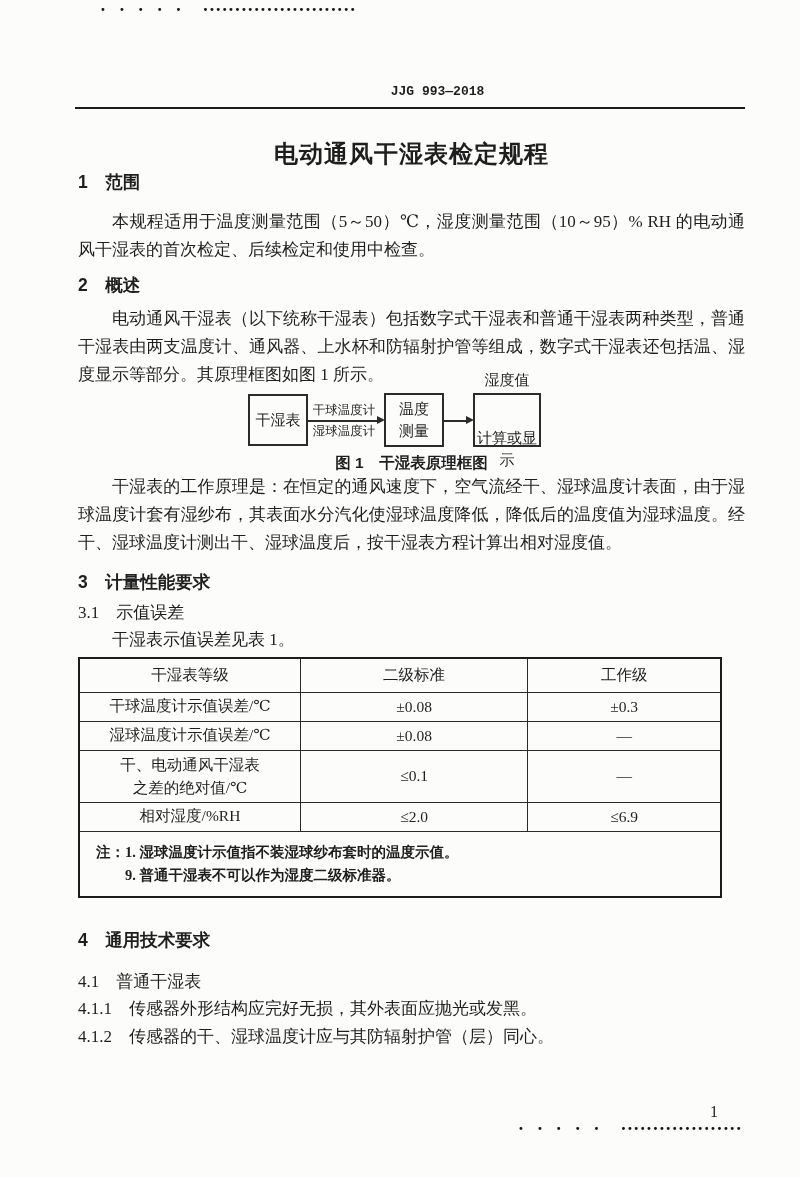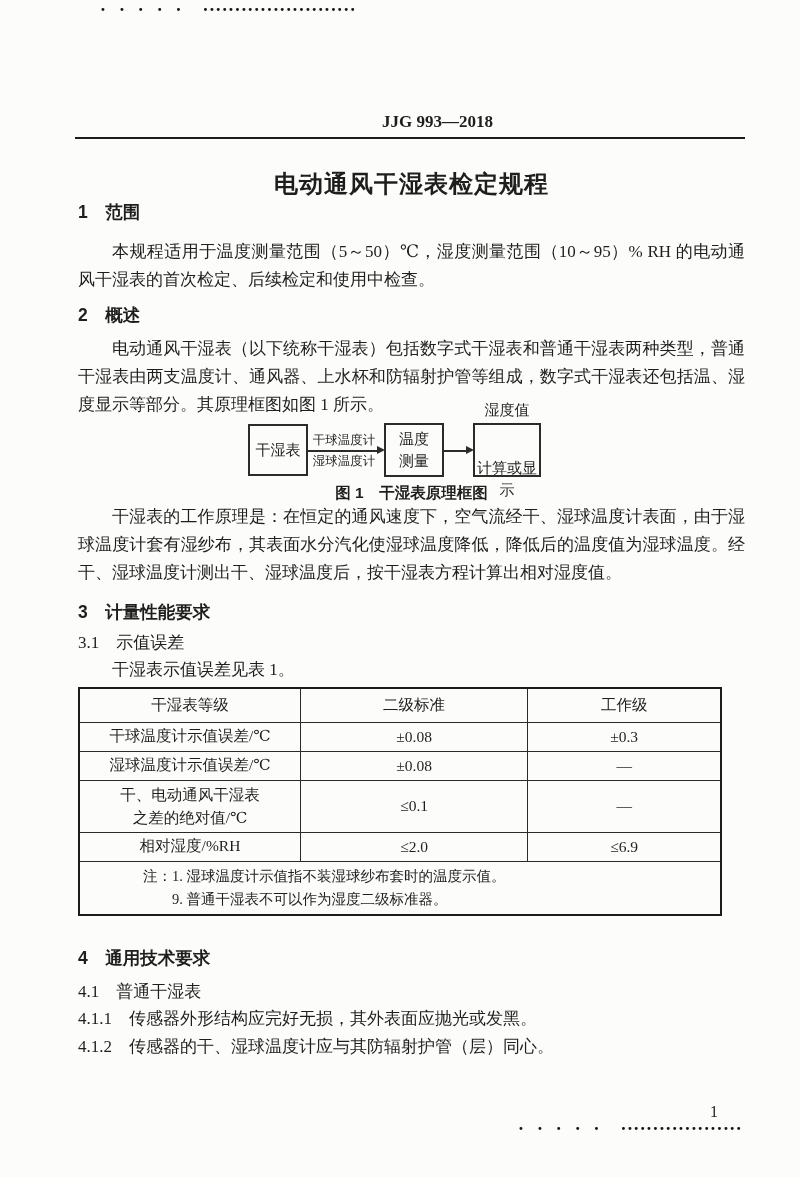--- a/index.html
+++ b/index.html
@@ -15,23 +15,23 @@
     overflow:hidden;
   }
   
   .dots { position:absolute; font-family:"DejaVu Sans",sans-serif; color:#141414; font-size:10px; line-height:10px; white-space:nowrap; }
   .dots-top { left:100px; top:5px; }
   .dots-bottom { left:518px; top:1124px; }
   .dots .spaced { letter-spacing:13px; }
   .dots .tight { letter-spacing:0.5px; margin-left:8px; }
   
   .doc-code {
-    margin-top:112px; text-align:center; padding-left:52px;
-    font-weight:700; font-size:17px; line-height:20px;
-    font-family:Liberation Serif, serif;
+    margin-top:82px; text-align:center; padding-left:52px;
+    font-weight:700; font-size:13px; line-height:20px;
+    font-family:Liberation Mono, monospace;
   }
   .header-rule { border:none; border-top:2px solid #1c1c1c; margin:5px 0 0 -3px; }
   .doc-title {
     margin-top:28px; text-align:center;
     font-size:24px; line-height:33px; font-weight:700; letter-spacing:1px;
     font-family:"Liberation Sans","DejaVu Sans",sans-serif;
   }
   
   .sec-h {
     font-family:"Liberation Sans","DejaVu Sans",sans-serif;
@@ -74,21 +74,21 @@
   }
   .fig-caption { margin-top:5px; }
   .tbl-caption { margin-top:3px; }
   
   table.t1 { margin-top:3px; width:644px; border-collapse:collapse; border:2px solid #1c1c1c; table-layout:fixed; }
   table.t1 td { border:1px solid #2a2a2a; text-align:center; vertical-align:middle; font-size:15.5px; padding:2px 4px; }
   table.t1 tr.hdr td { height:34px; }
   table.t1 tr.r-sm td { height:29px; }
   table.t1 tr.r-lg td { height:52px; }
   .prewrap { white-space:pre-line; line-height:23px; }
-  table.t1 tr.noterow td { height:54px; text-align:left; padding-left:63px; font-size:14.5px; line-height:23px; }
+  table.t1 tr.noterow td { height:66px; text-align:left; padding-left:16px; font-size:14.5px; line-height:23px;font-weight:bold; }
   .note2 { margin-left:2em; }
   
   .page-num { position:absolute; top:1102px; right:82px; font-size:16px; line-height:20px; }
 </style>
 </head>
 <body>
 
 <div class="page">
 
   <div class="dots dots-top">
@@ -171,21 +171,21 @@
       <tr class="noterow">
         <td colspan="3">
           <div>注：1. 湿球温度计示值指不装湿球纱布套时的温度示值。</div>
           <div class="note2">9. 普通干湿表不可以作为湿度二级标准器。</div>
         </td>
       </tr>
     </tbody>
   </table>
 
   <div class="sec-h h-s4">4　通用技术要求</div>
-  <div class="sub-h" style="margin-top:8px;">4.1　普通干湿表</div>
+  <div class="sub-h" style="margin-top:16px;">4.1　普通干湿表</div>
   <div class="item-line">4.1.1　传感器外形结构应完好无损，其外表面应抛光或发黑。</div>
   <div class="item-line">4.1.2　传感器的干、湿球温度计应与其防辐射护管（层）同心。</div>
 
   <div class="page-num">1</div>
   <div class="dots dots-bottom">
     <span class="spaced">•••••</span><span class="tight">•••••••••••••••••••</span>
   </div>
 
 </div>
 

